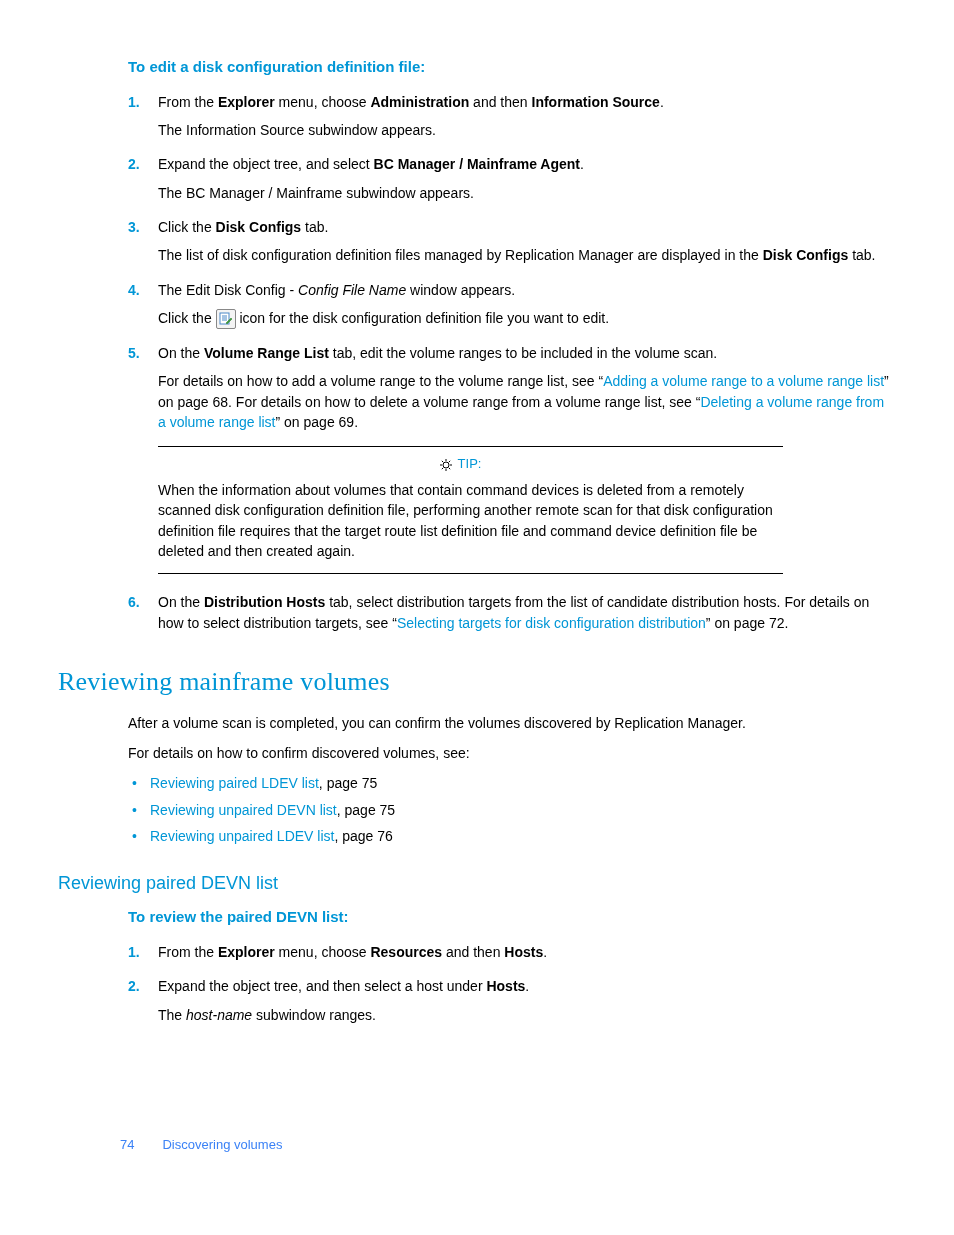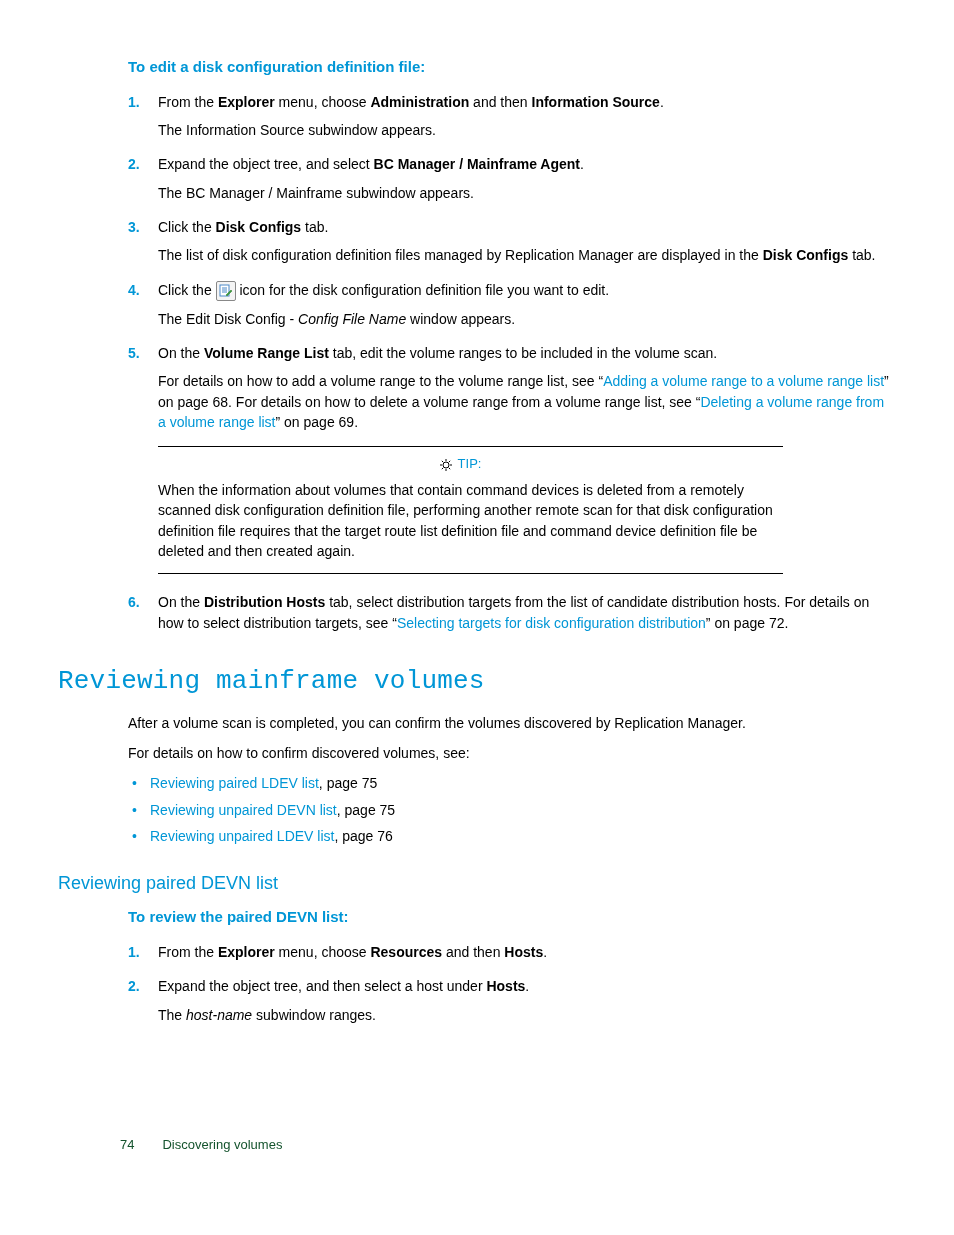--- a/index.html
+++ b/index.html
@@ -87,21 +87,21 @@
     border: 1px solid #888;
     background: #f4f4f4;
     position: relative;
     border-radius: 2px;
   }
   .edit-icon-inline svg {
     position: absolute;
     top: 1px; left: 1px;
   }
   h1.section {
-    font-family: Liberation Mono, monospace;
+    font-family: Liberation Serif, serif;
     font-weight: normal;
     color: #0096d6;
     font-size: 26px;
     margin: 30px 0 12px 0;
     letter-spacing: 0.2px;
   }
   h2.subsection {
     font-weight: normal;
     color: #0096d6;
     font-size: 18px;
@@ -128,21 +128,21 @@
     position: absolute;
     left: 4px;
     top: 0;
     color: #0096d6;
   }
   .footer {
     position: absolute;
     bottom: 80px;
     left: 120px;
     font-size: 13px;
-    color: #14532d;
+    color: #3b82f6;
     display: flex;
     gap: 28px;
   }
   .page-num { }
 </style>
 </head>
 <body>
 
 <div class="page">
 
@@ -171,31 +171,31 @@
       <p>
         <span>Click the </span><span class="bold">Disk Configs</span><span> tab.</span>
       </p>
       <p>
         <span>The list of disk configuration definition files managed by Replication Manager are displayed in the </span><span class="bold">Disk Configs</span><span> tab.</span>
       </p>
     </li>
 
     <li>
       <span class="num">4.</span>
+      <p>
+        <span>The Edit Disk Config - </span><span class="italic">Config File Name</span><span> window appears.</span>
+      </p>
       <p>
         <span>Click the </span><span class="edit-icon-inline"><svg width="16" height="16" viewBox="0 0 16 16">
               <rect x="2" y="2" width="9" height="11" fill="#fff" stroke="#4a88c7" stroke-width="1"></rect>
               <line x1="4" y1="5" x2="9" y2="5" stroke="#4a88c7"></line>
               <line x1="4" y1="7" x2="9" y2="7" stroke="#4a88c7"></line>
               <line x1="4" y1="9" x2="9" y2="9" stroke="#4a88c7"></line>
               <path d="M8 12 L13 7 L14 8 L9 13 Z" fill="#3a9b3a" stroke="#2a7a2a" stroke-width="0.5"></path>
             </svg></span><span> icon for the disk configuration definition file you want to edit.</span>
-      </p>
-      <p>
-        <span>The Edit Disk Config - </span><span class="italic">Config File Name</span><span> window appears.</span>
       </p>
     </li>
 
     <li>
       <span class="num">5.</span>
       <p>
         <span>On the </span><span class="bold">Volume Range List</span><span> tab, edit the volume ranges to be included in the volume scan.</span>
       </p>
       <p>
         <span>For details on how to add a volume range to the volume range list, see “</span><span class="link">Adding a volume range to a volume range list</span><span>” on page 68. For details on how to delete a volume range from a volume range list, see “</span><span class="link">Deleting a volume range from a volume range list</span><span>” on page 69.</span>

